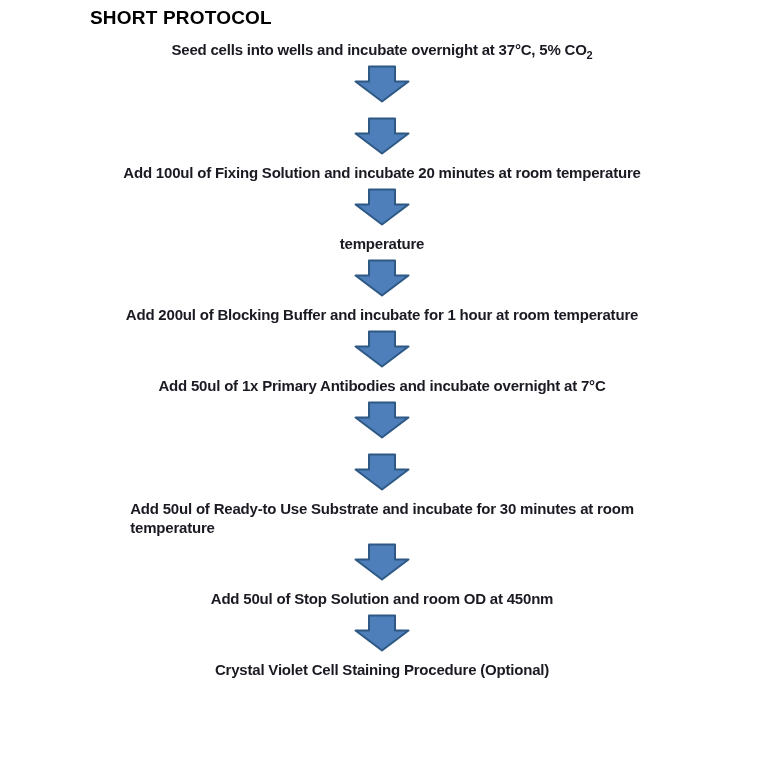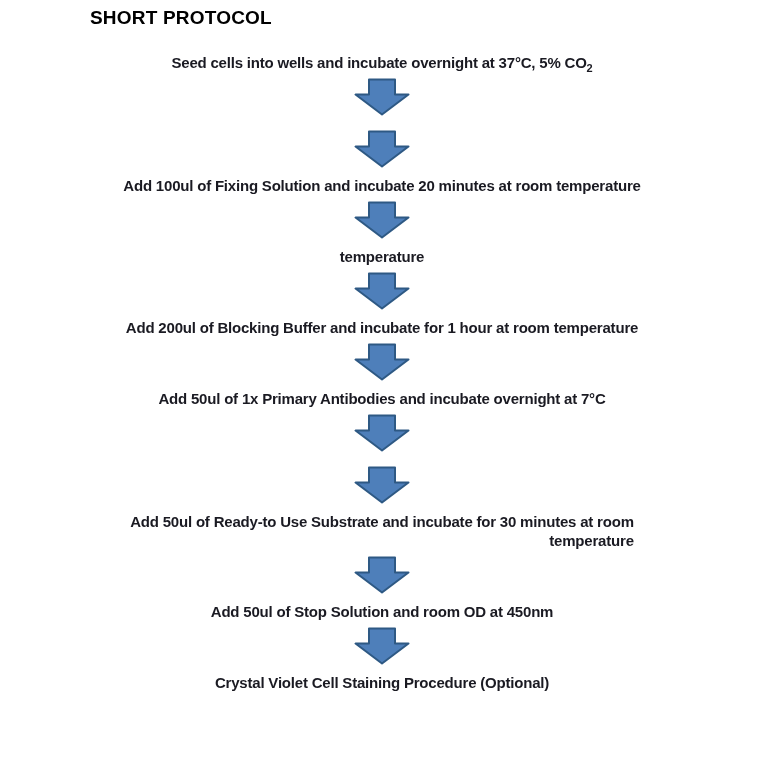--- a/index.html
+++ b/index.html
@@ -10,34 +10,34 @@
     overflow: hidden;
     font-family: "Liberation Sans", sans-serif;
   }
   .page {
     width: 764px;
     height: 764px;
     padding-top: 5px;
     box-sizing: border-box;
   }
   .title {
-    margin: 0 0 22px 90px;
+    margin: 0 0 9px 90px;
     font-size: 19px;
     font-weight: bold;
     color: #000000;
     letter-spacing: 0.2px;
     line-height: 26px;
   }
   .flow {
     display: flex;
     flex-direction: column;
     align-items: center;
   }
   .step {
-    text-align: right;
+    text-align: left;
     font-size: 15px;
     font-weight: bold;
     color: #1a1a22;
     line-height: 19px;
     letter-spacing: -0.2px;
     max-width: 660px;
   }
   .step sub {
     font-size: 11px;
     line-height: 0;

